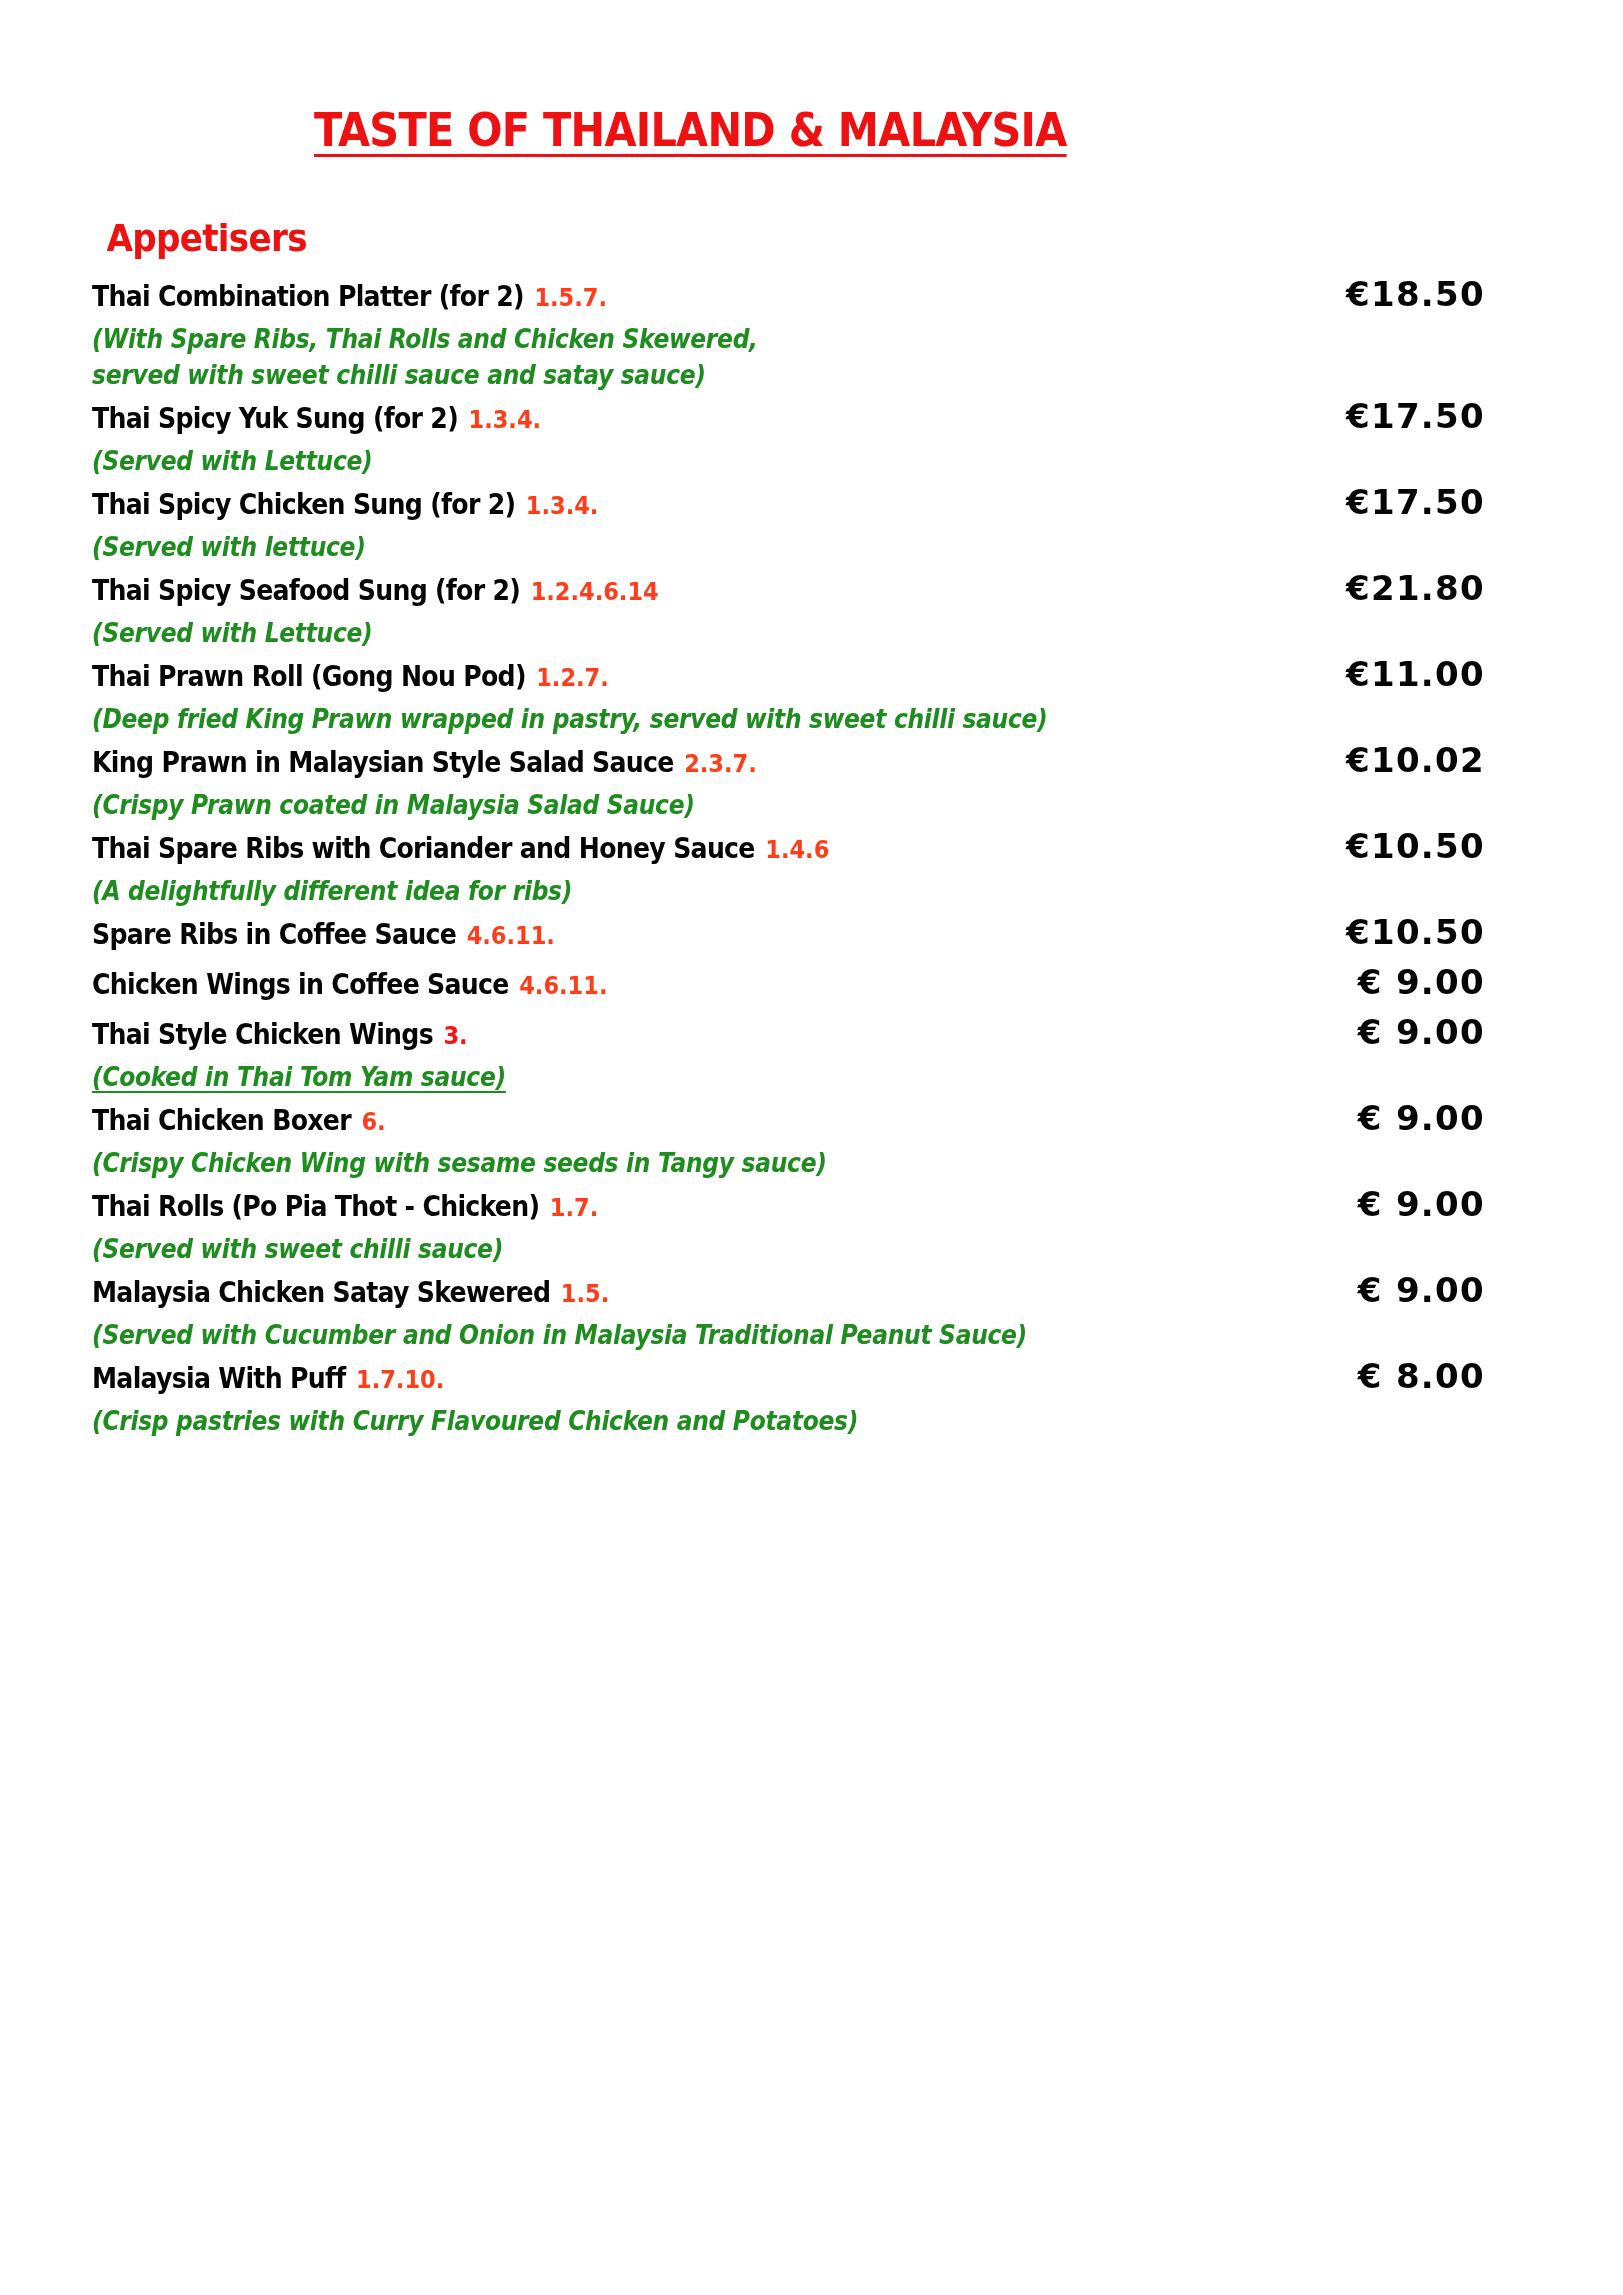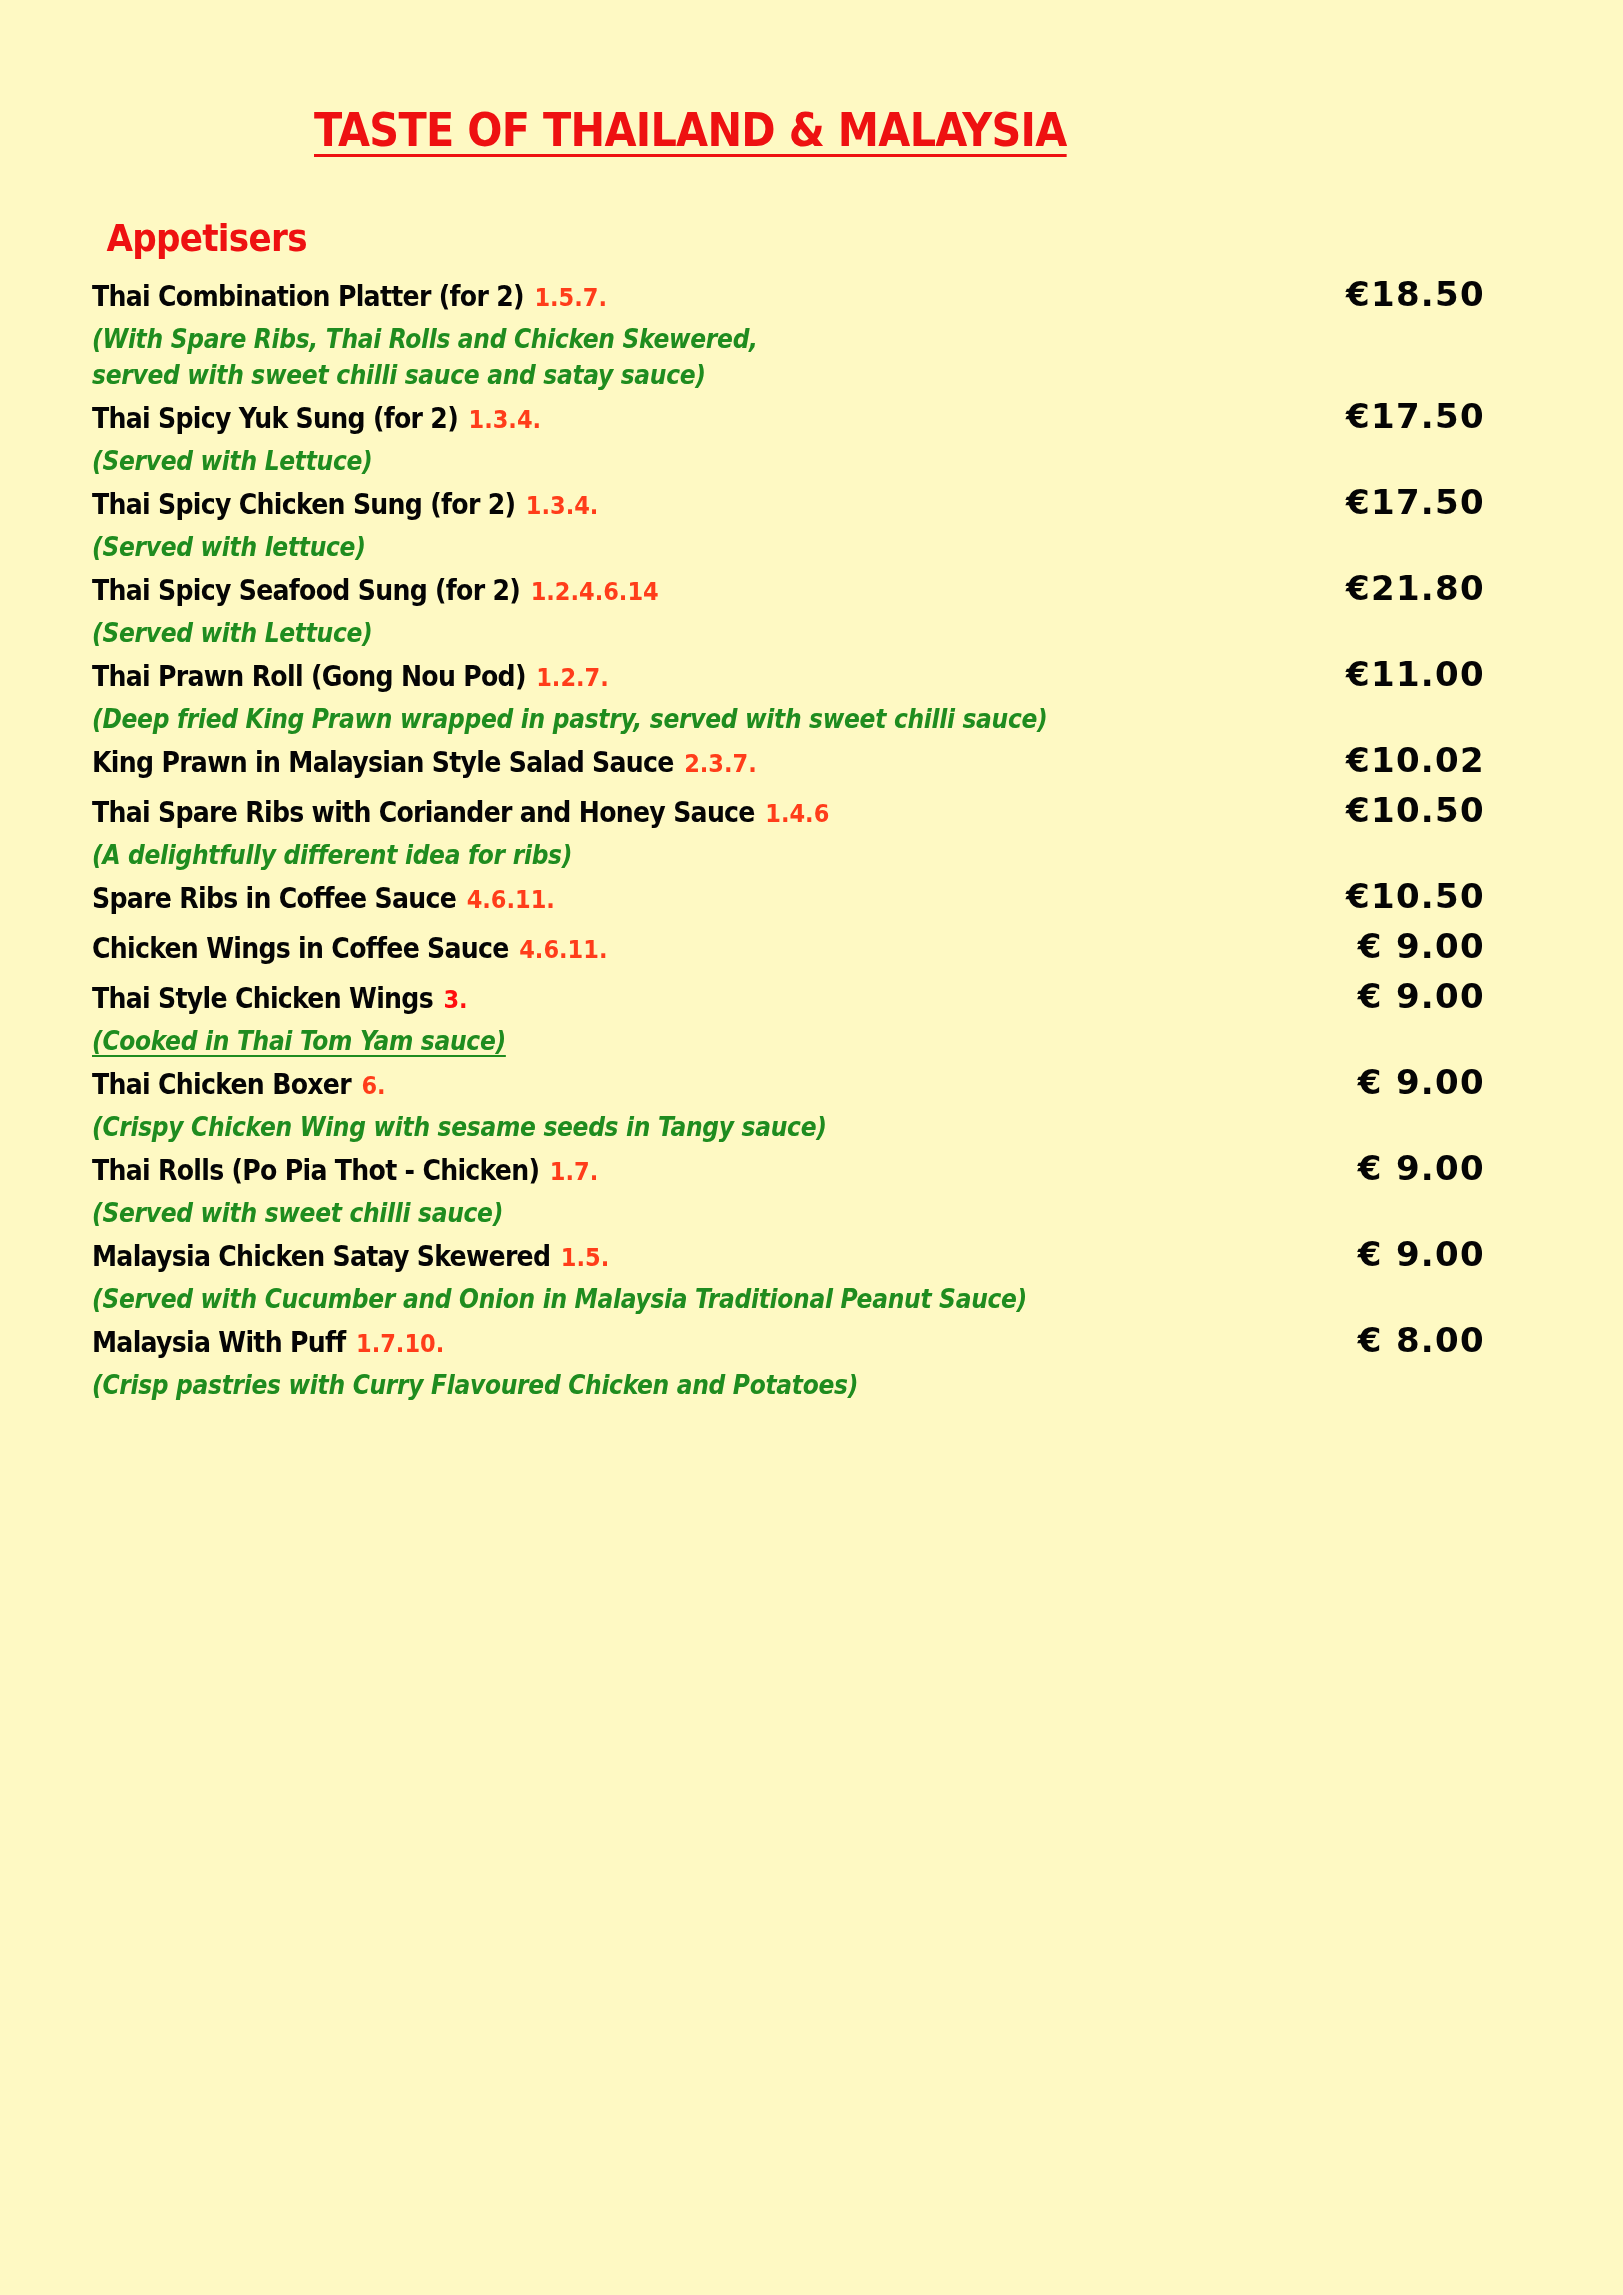--- a/index.html
+++ b/index.html
@@ -1,20 +1,20 @@
 <!DOCTYPE html>
 <html style="font-size:10.5px"><head>
 <meta charset="utf-8">
 <style>
   html, body { margin: 0; padding: 0; background: #888; }
   .page {
     position: relative;
     width: 1623px;
     height: 2295px;
-    background: #fef9c3;
+    background: #ffffff;
     font-family: "DejaVu Sans", "Liberation Sans", sans-serif;
     color: #050505;
     overflow: hidden;
   }
   .content {
     position: absolute;
     left: 92px;
     right: 138px;
     top: 105px;
   }
@@ -143,20 +143,21 @@
     </div>
   <div class="desc-line">(Deep fried King Prawn wrapped in pastry, served with sweet chilli sauce)</div>
         </div>
 
   <div class="item">
     <div class="item-row">
       <span class="item-name">King Prawn in Malaysian Style Salad Sauce</span>
       <span class="item-allergens">2.3.7.</span>
       <span class="item-price">€10.02</span>
     </div>
+  <div class="desc-line">(Crispy Prawn coated in Malaysia Salad Sauce)</div>
         </div>
 
   <div class="item">
     <div class="item-row">
       <span class="item-name">Thai Spare Ribs with Coriander and Honey Sauce</span>
       <span class="item-allergens">1.4.6</span>
       <span class="item-price">€10.50</span>
     </div>
   <div class="desc-line">(A delightfully different idea for ribs)</div>
         </div>

